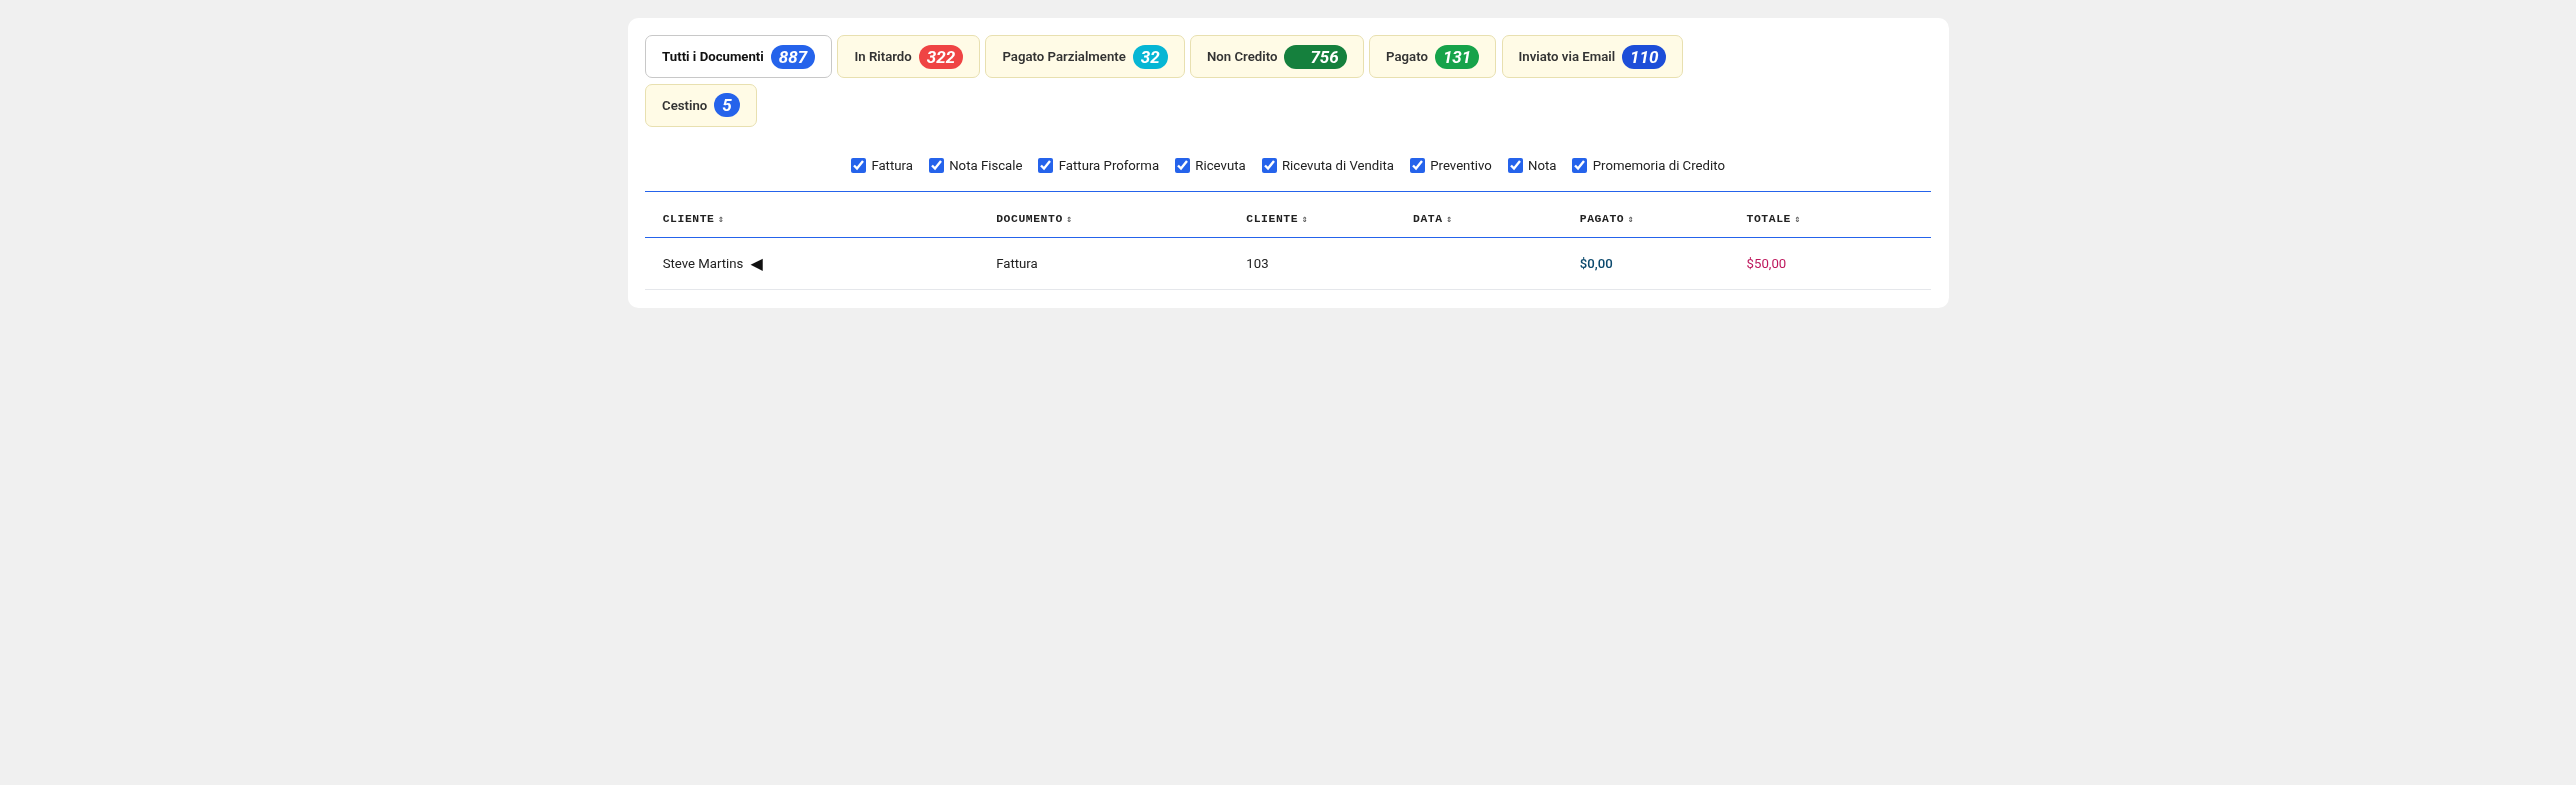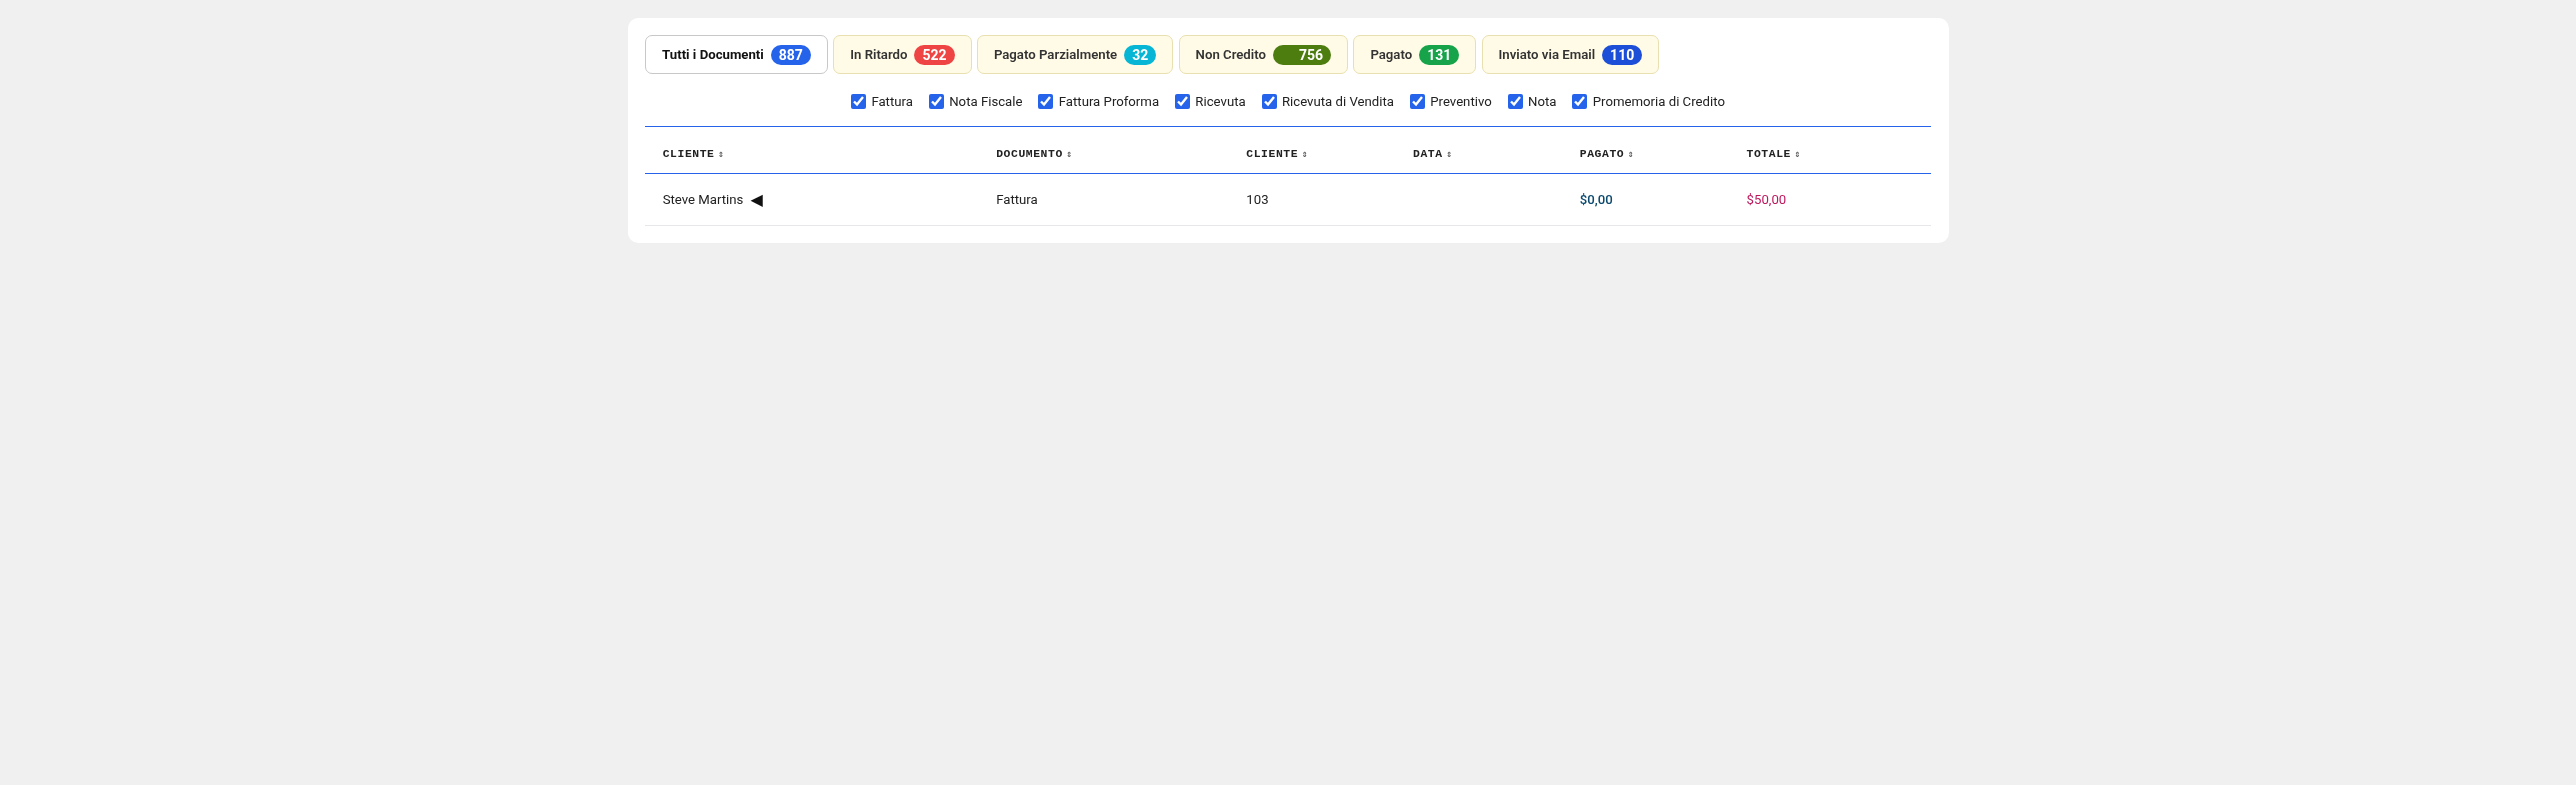--- a/index.html
+++ b/index.html
@@ -44,29 +44,30 @@
       border-color: #c8c8c8;
       color: #111;
       font-weight: 700;
     }
     .tab-badge {
       display: inline-flex;
       align-items: center;
       justify-content: center;
       border-radius: 880px;
       padding: 1.8px 8px;
-      font-size: 14px;
+      font-size: 17px;
       font-weight: 700;
       color: white;
       min-width: 25px;
+      font-style: italic;
     }
     .badge-blue { background: #2563eb; }
     .badge-red { background: #ef4444; }
     .badge-cyan { background: #06b6d4; }
-    .badge-orange { background: #4d7c0f; padding-left: 26px; }
+    .badge-orange { background: #15803d; padding-left: 26px; }
     .badge-green { background: #16a34a; }
     .badge-darkblue { background: #1d4ed8; }
 
     
     .tabs-row2 {
       display: flex;
       margin-bottom: 17.6px;
     }
     .tab-cestino {
       display: flex;
@@ -169,40 +170,46 @@
 
 <div class="container">
 
   <div class="tabs-row">
   <div class="tab active">
     <span>Tutti i Documenti</span>
     <span class="tab-badge badge-blue">887</span>
   </div>
       <div class="tab">
     <span>In Ritardo</span>
-    <span class="tab-badge badge-red">522</span>
+    <span class="tab-badge badge-red">322</span>
   </div>
       <div class="tab">
     <span>Pagato Parzialmente</span>
     <span class="tab-badge badge-cyan">32</span>
   </div>
       <div class="tab">
     <span>Non Credito</span>
     <span class="tab-badge badge-orange">756</span>
   </div>
       <div class="tab">
     <span>Pagato</span>
     <span class="tab-badge badge-green">131</span>
   </div>
       <div class="tab">
     <span>Inviato via Email</span>
     <span class="tab-badge badge-darkblue">110</span>
   </div>
     </div>
 
+  <div class="tabs-row2">
+  <div class="tab-cestino">
+  <span>Cestino</span>
+  <span class="tab-badge badge-blue">5</span>
+</div>
+    </div>
 
   <div class="filter-section">
     <div class="filter-row">
     <label class="checkbox-item">
     <input type="checkbox" checked="" style="">
     <span>Fattura</span>
   </label>
         <label class="checkbox-item">
     <input type="checkbox" checked="" style="">
     <span>Nota Fiscale</span>

